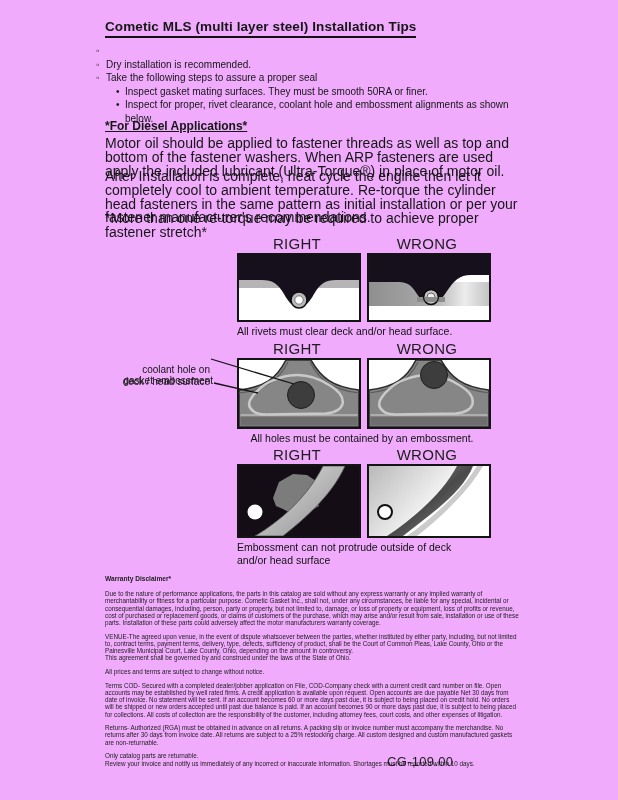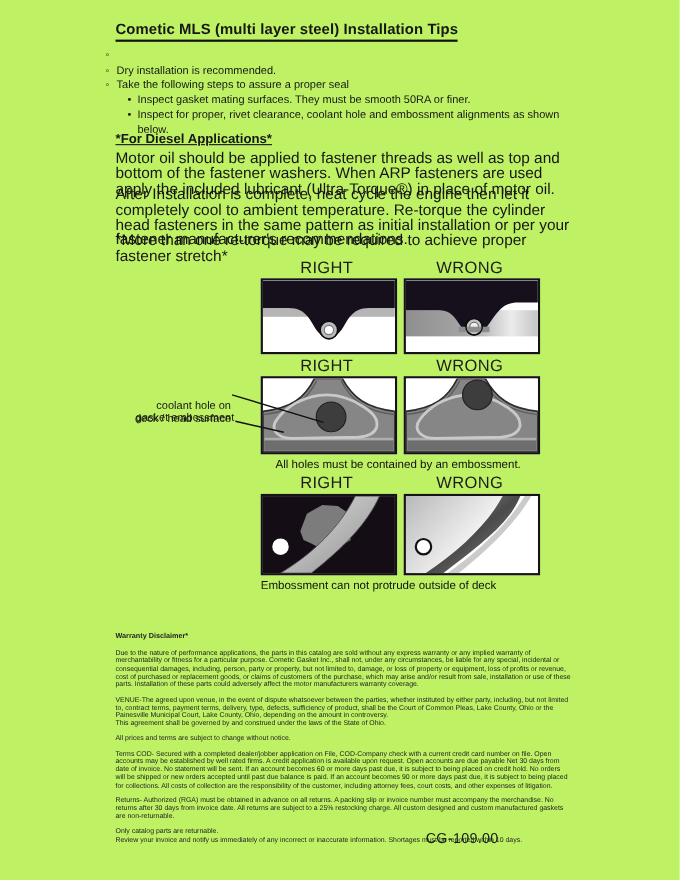--- a/index.html
+++ b/index.html
@@ -1,16 +1,16 @@
 <!DOCTYPE html>
 <html><head>
 <meta charset="utf-8">
 <style>
   html,body{margin:0;padding:0;background:#fff;}
-  .page{position:relative;width:618px;height:800px;background:#bef264;overflow:hidden;
+  .page{position:relative;width:618px;height:800px;background:#f0abfc;overflow:hidden;
         font-family:"Liberation Sans", sans-serif;color:#161616;}
 
   
   .title{position:absolute;left:105px;top:19px;font-size:13.5px;font-weight:bold;
          border-bottom:2px solid #111;padding-bottom:2px;letter-spacing:.1px;}
   .tips{position:absolute;left:96px;top:44px;width:440px;font-size:10px;line-height:13.6px;}
   .bullet{display:flex;}
   .bullet .mark{width:10px;flex:0 0 10px;text-align:left;}
   .bullet.sub{padding-left:20px;}
   .bullet.sub .mark{width:9px;flex:0 0 9px;}
@@ -112,20 +112,21 @@
             <rect x="0" y="27" width="120" height="24" fill="url(#g1w)"></rect>
             <path d="M0,0 H120 V20 H102 C90,20 85,26 78,36 C73,44 69,48 62,48 C55,48 51,44 46,36 C39,26 34,27 22,27 H0 Z" fill="#15101b"></path>
             <circle cx="62" cy="42" r="7.5" fill="#c4c4c4" stroke="#0d0d0d" stroke-width="1.5"></circle>
             <circle cx="62" cy="42" r="4" fill="#eeeeee" stroke="#666666" stroke-width="1"></circle>
             <rect x="48" y="42" width="28" height="5" fill="#8d8d8d"></rect>
             <circle cx="62" cy="42" r="7.5" fill="none" stroke="#0d0d0d" stroke-width="1.2"></circle>
             <rect x="0" y="51" width="120" height="14" fill="#ffffff"></rect>
           </svg>
         </div>
       </div>
+      <div class="caption">All rivets must clear deck and/or head surface.</div>
     </div>
 
     <div class="dg-row">
       <div class="dg-labels">
         <span>RIGHT</span>
         <span>WRONG</span>
       </div>
       <div class="panels">
         <div class="panel">
           <svg width="120" height="67" viewBox="0 0 120 67">
@@ -192,20 +193,21 @@
             <rect width="120" height="70" fill="#ffffff"></rect>
             <path d="M0,0 L88,0 C74,26 48,50 18,70 L0,70 Z" fill="url(#g3w1)"></path>
             <path d="M108,0 C92,26 66,50 38,70 L48,70 C76,48 100,24 114,0 Z" fill="#cbcbcb"></path>
             <path d="M88,0 C74,26 48,50 18,70 L34,70 C62,48 94,26 104,0 Z" fill="url(#g3w2)"></path>
             <circle cx="16" cy="46" r="7" fill="#ffffff" stroke="#111111" stroke-width="2"></circle>
           </svg>
         </div>
       </div>
       <div class="caption">
         <div>Embossment can not protrude outside of deck</div>
+        <div>and/or head surface</div>
       </div>
     </div>
   </div>
 
   <div class="d2-label l1">
     <div>coolant hole on</div>
     <div>deck / head surface</div>
   </div>
   <div class="d2-label l2">gasket embossment</div>
   <svg class="leader-svg" width="200" height="70" viewBox="0 0 200 70">

